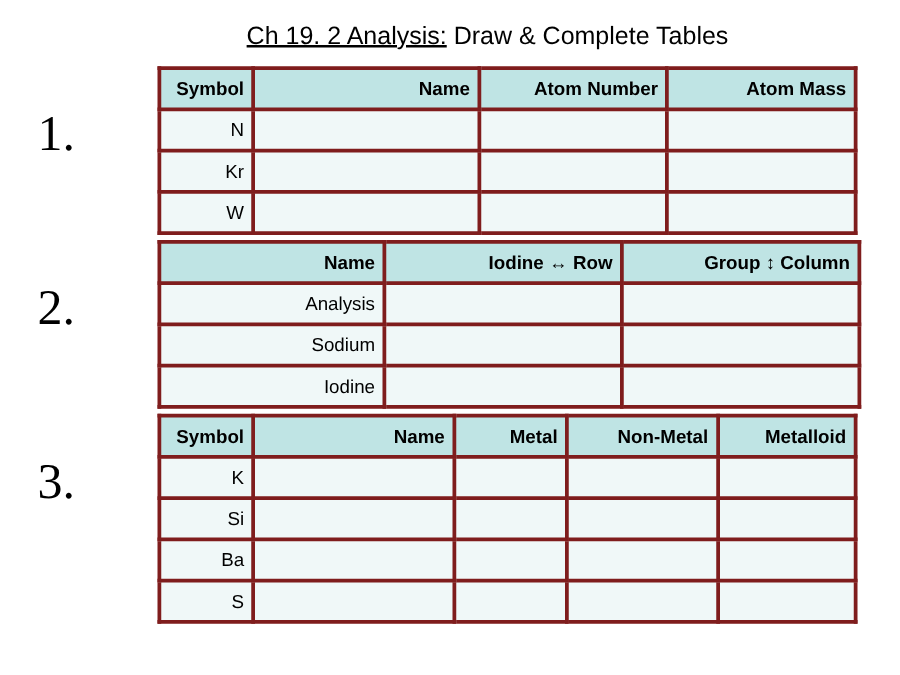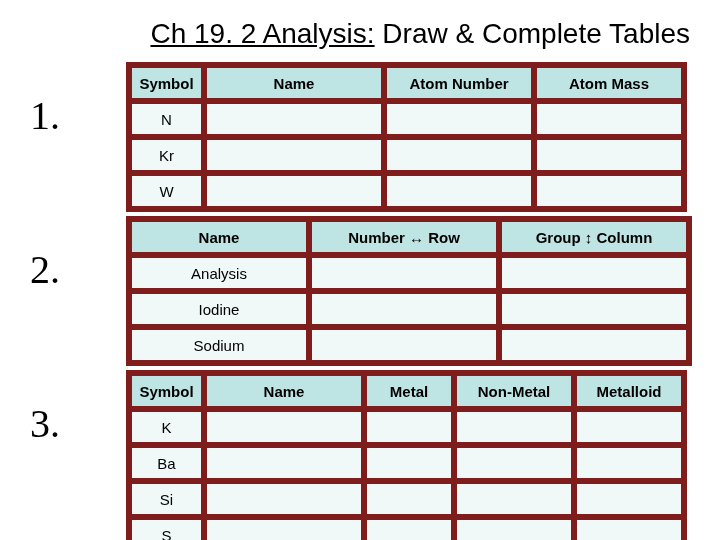--- a/index.html
+++ b/index.html
@@ -10,22 +10,22 @@
     background: #fff;
     font-family: Arial, Helvetica, sans-serif;
     font-size: 15px;
     color: #000;
     box-sizing: border-box;
   }
   .page {
     padding: 18px 30px 10px 30px;
   }
   .title {
-    font-size: 28px;
-    text-align: right;
+    font-size: 20px;
+    text-align: center;
     margin-left: 60px;
     margin-bottom: 12px;
   }
   .title .ul {
     text-decoration: underline;
   }
   .block {
     display: flex;
     align-items: flex-start;
     margin-bottom: 4px;
@@ -38,23 +38,23 @@
     line-height: 1;
     padding-top: 34px;
     text-align: left;
   }
   .tbl {
     border-collapse: collapse;
     width: 560px;
     table-layout: fixed;
   }
   .tbl th, .tbl td {
-    border: 6px solid #7f1d1d;
+    border: 3px solid #7f1d1d;
     padding: 4px 6px;
-    text-align: center;
+    text-align: right;
     vertical-align: middle;
     height: 22px;
   }
   .tbl th {
     background: #bfe4e4;
     font-weight: bold;
   }
   .tbl td {
     background: #f0f8f8;
   }
@@ -124,35 +124,35 @@
     <div class="num-col">2.</div>
     <table class="tbl t2">
       <colgroup>
           <col class="c1">
           <col class="c2">
           <col class="c3">
         </colgroup>
       <tbody>
           <tr>
         <th>Name</th>
-        <th>Number ↔ Row</th>
+        <th>Iodine ↔ Row</th>
         <th>Group ↕ Column</th>
       </tr>
       <tr>
         <td>Analysis</td>
         <td></td>
         <td></td>
       </tr>
       <tr>
+        <td>Sodium</td>
+        <td></td>
+        <td></td>
+      </tr>
+      <tr>
         <td>Iodine</td>
-        <td></td>
-        <td></td>
-      </tr>
-      <tr>
-        <td>Sodium</td>
         <td></td>
         <td></td>
       </tr>
     </tbody>
       </table>
   </div>
 
   <div class="block">
     <div class="num-col">3.</div>
     <table class="tbl t3">
@@ -172,28 +172,28 @@
         <th>Metalloid</th>
       </tr>
       <tr>
         <td>K</td>
         <td></td>
         <td></td>
         <td></td>
         <td></td>
       </tr>
       <tr>
+        <td>Si</td>
+        <td></td>
+        <td></td>
+        <td></td>
+        <td></td>
+      </tr>
+      <tr>
         <td>Ba</td>
-        <td></td>
-        <td></td>
-        <td></td>
-        <td></td>
-      </tr>
-      <tr>
-        <td>Si</td>
         <td></td>
         <td></td>
         <td></td>
         <td></td>
       </tr>
       <tr>
         <td>S</td>
         <td></td>
         <td></td>
         <td></td>

